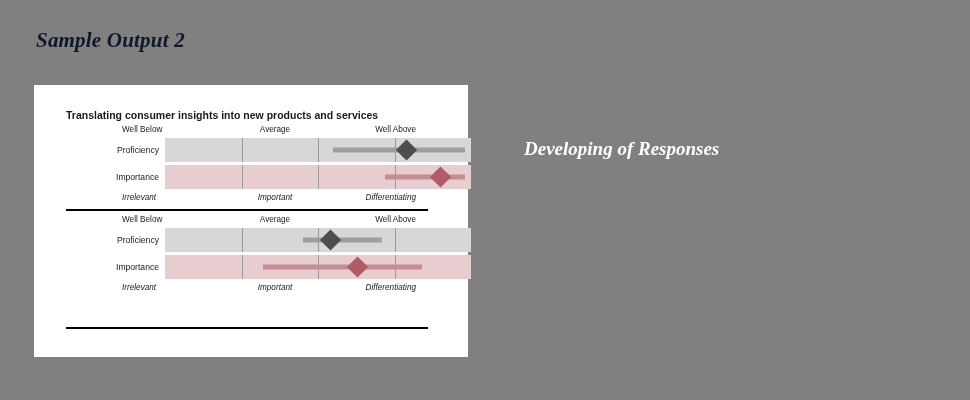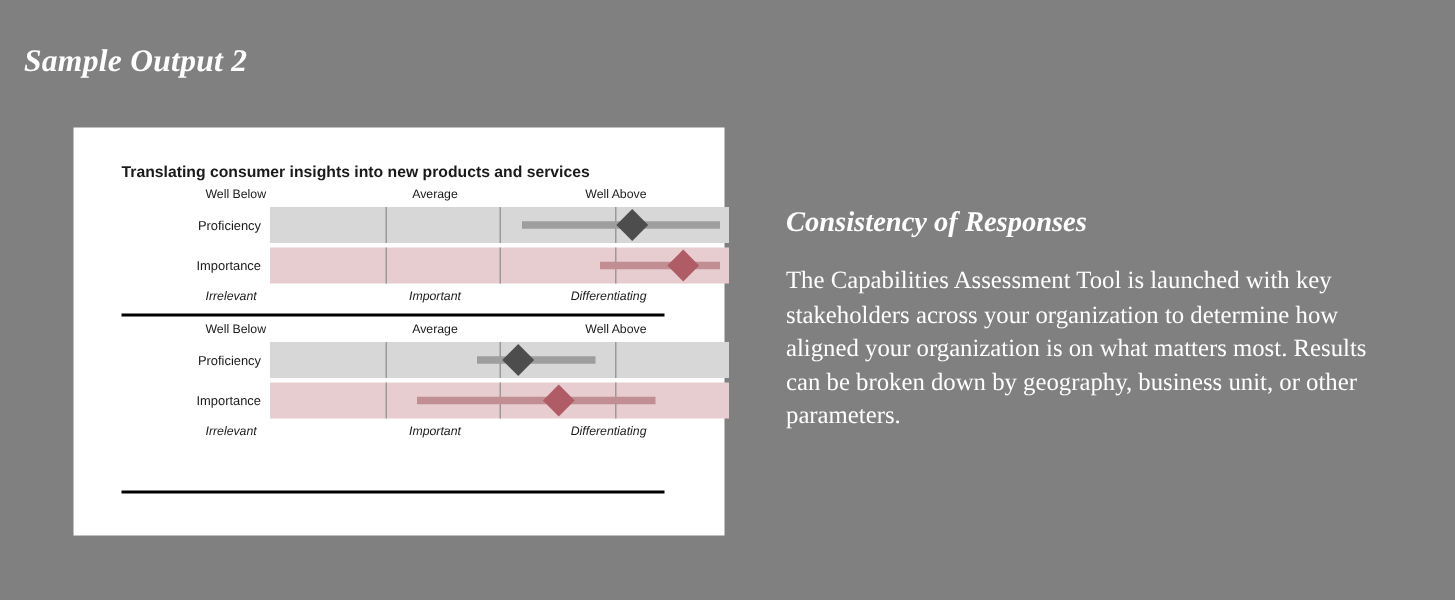--- a/index.html
+++ b/index.html
@@ -11,41 +11,40 @@
     height: 400px;
     background: #808080;
     font-family: "Liberation Sans", sans-serif;
     overflow: hidden;
     position: relative;
   }
 
   
   #slide-title {
     position: absolute;
-    left: 16px;
+    left: 36px;
     top: 28px;
     font-family: "Liberation Serif", serif;
     font-style: italic;
     font-weight: bold;
     font-size: 21px;
-    color: #ffffff;
+    color: #0f172a;
     letter-spacing: 0.2px;
     white-space: nowrap;
     text-align: right;
   }
 
   
   #chart-card {
     position: absolute;
     left: 34px;
     top: 85px;
     width: 434px;
     height: 272px;
     background: #ffffff;
-    margin-left: 15px;
   }
 
   .chart-block {
     position: absolute;
     left: 32px;
     width: 362px;
   }
   #chart-block-0 { top: 24px; }
   #chart-block-1 { top: 130px; }
 
@@ -262,15 +261,14 @@
       <span class="lbl-left">Irrelevant</span>
       <span class="lbl-center">Important</span>
       <span class="lbl-right">Differentiating</span>
     </div>
   </div>
 
   <div class="chart-rule-top" id="rule-bottom"></div>
 </div>
 
 <div id="text-panel">
-  <h2 id="panel-heading">Consistency of Responses</h2>
-  <p id="panel-body">The Capabilities Assessment Tool is launched with key stakeholders across your organization to determine how aligned your organization is on what matters most. Results can be broken down by geography, business unit, or other parameters.</p>
+  <h2 id="panel-heading">Developing of Responses</h2>
 </div>
 
 </body></html>

